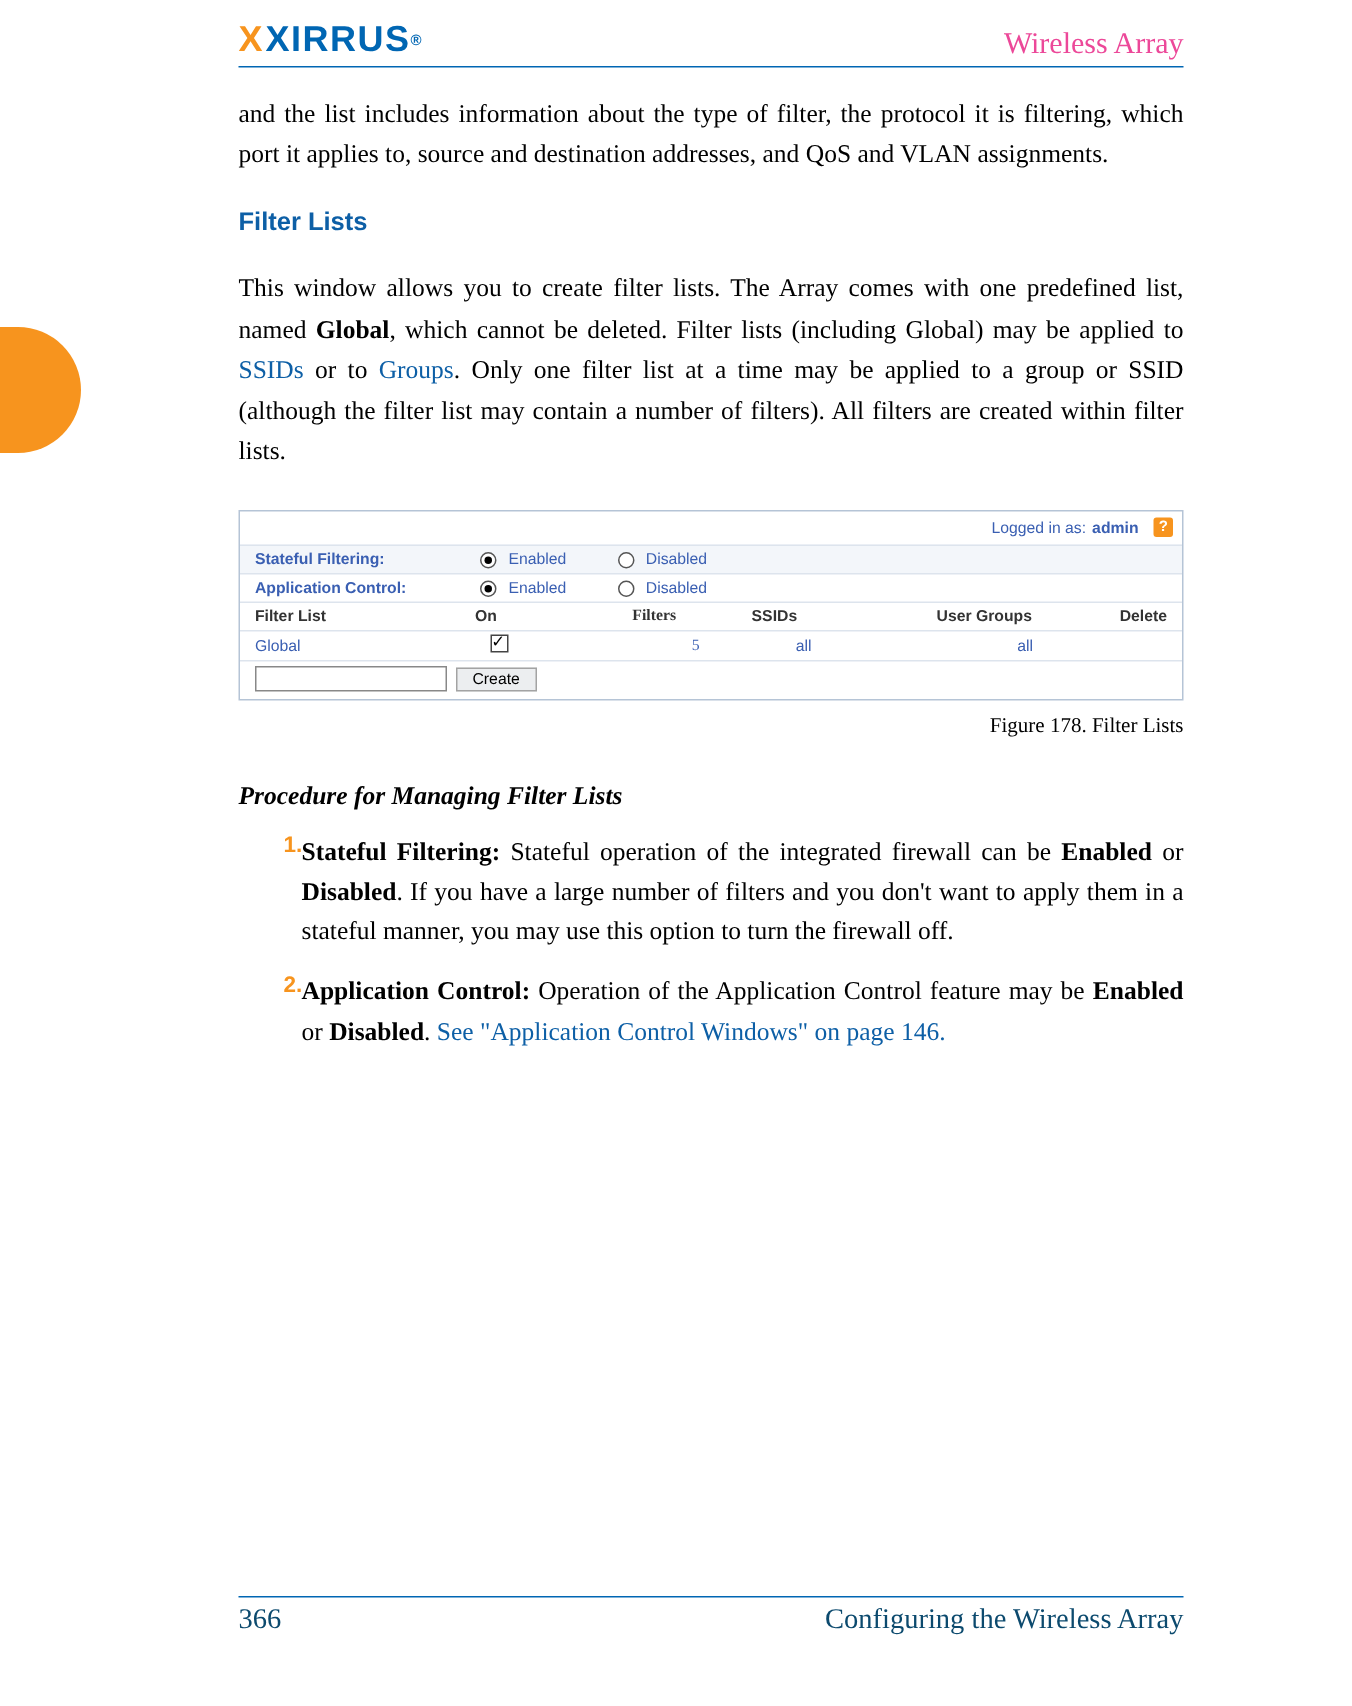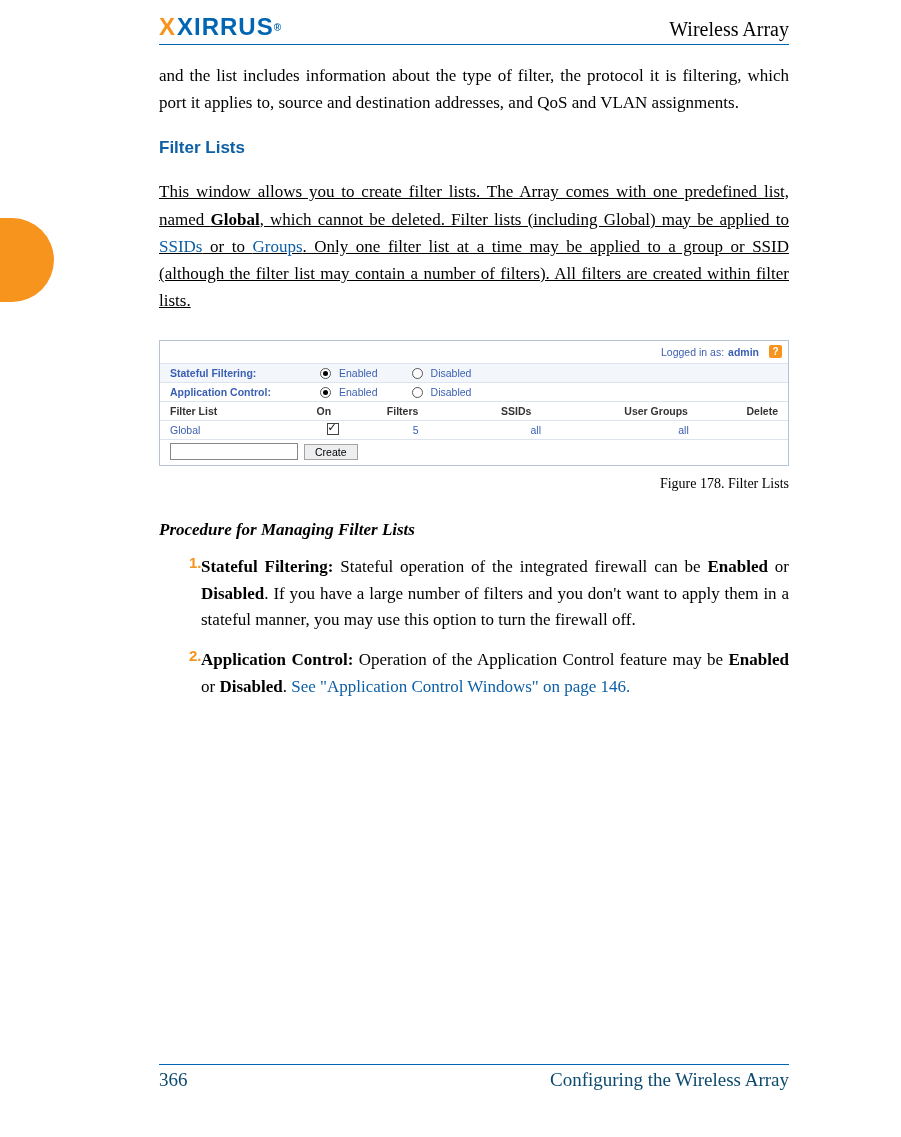--- a/index.html
+++ b/index.html
@@ -36,21 +36,21 @@
   .logo-x {
     color: #f7941e;
     font-weight: 900;
     margin-right: 1px;
   }
   .header-title {
     position: absolute;
     top: 18px;
     right: 112px;
     font-size: 20px;
-    color: #000000;
+    color: #ec4899;
   }
   .header-line {
     position: absolute;
     top: 44px;
     left: 159px;
     right: 112px;
     border-top: 1px solid #0066b3;
   }
   
   .side-tab {
@@ -81,21 +81,20 @@
     font-family: Arial, Helvetica, sans-serif;
     font-weight: 700;
     font-size: 17px;
     margin: 2px 0 20px 0;
   }
   .p-body {
     font-size: 17px;
     line-height: 1.6;
     text-align: justify;
     margin: 0 0 26px 0;
-    text-decoration: underline;
   }
   .link {
     color: #0d5fa6;
   }
   .bold {
     font-weight: 700;
   }
   
   .screenshot {
     border: 1px solid #b5c4d6;
@@ -150,21 +149,21 @@
   .ss-header-row {
     border-top: 1px solid #dde4ed;
     border-bottom: 1px solid #dde4ed;
     padding: 3px 6px;
     display:flex;
     font-weight: bold;
     color:#333;
   }
   .col-fl { width: 145px; padding-left:4px; }
   .col-on { width: 70px; text-align:center; }
-  .col-filters { width: 110px; text-align:center; }
+  .col-filters { width: 110px; text-align:right;font-family:Liberation Serif, serif; }
   .col-ssids { width: 150px; text-align:center; }
   .col-ug { width: 170px; text-align:center; }
   .col-del { flex:1; text-align:right; padding-right:4px;margin-left:16px; }
   .ss-data-row {
     padding: 2px 6px;
     display:flex;
     align-items:center;
     color:#3a5fb2;
   }
   .ss-checkbox {

